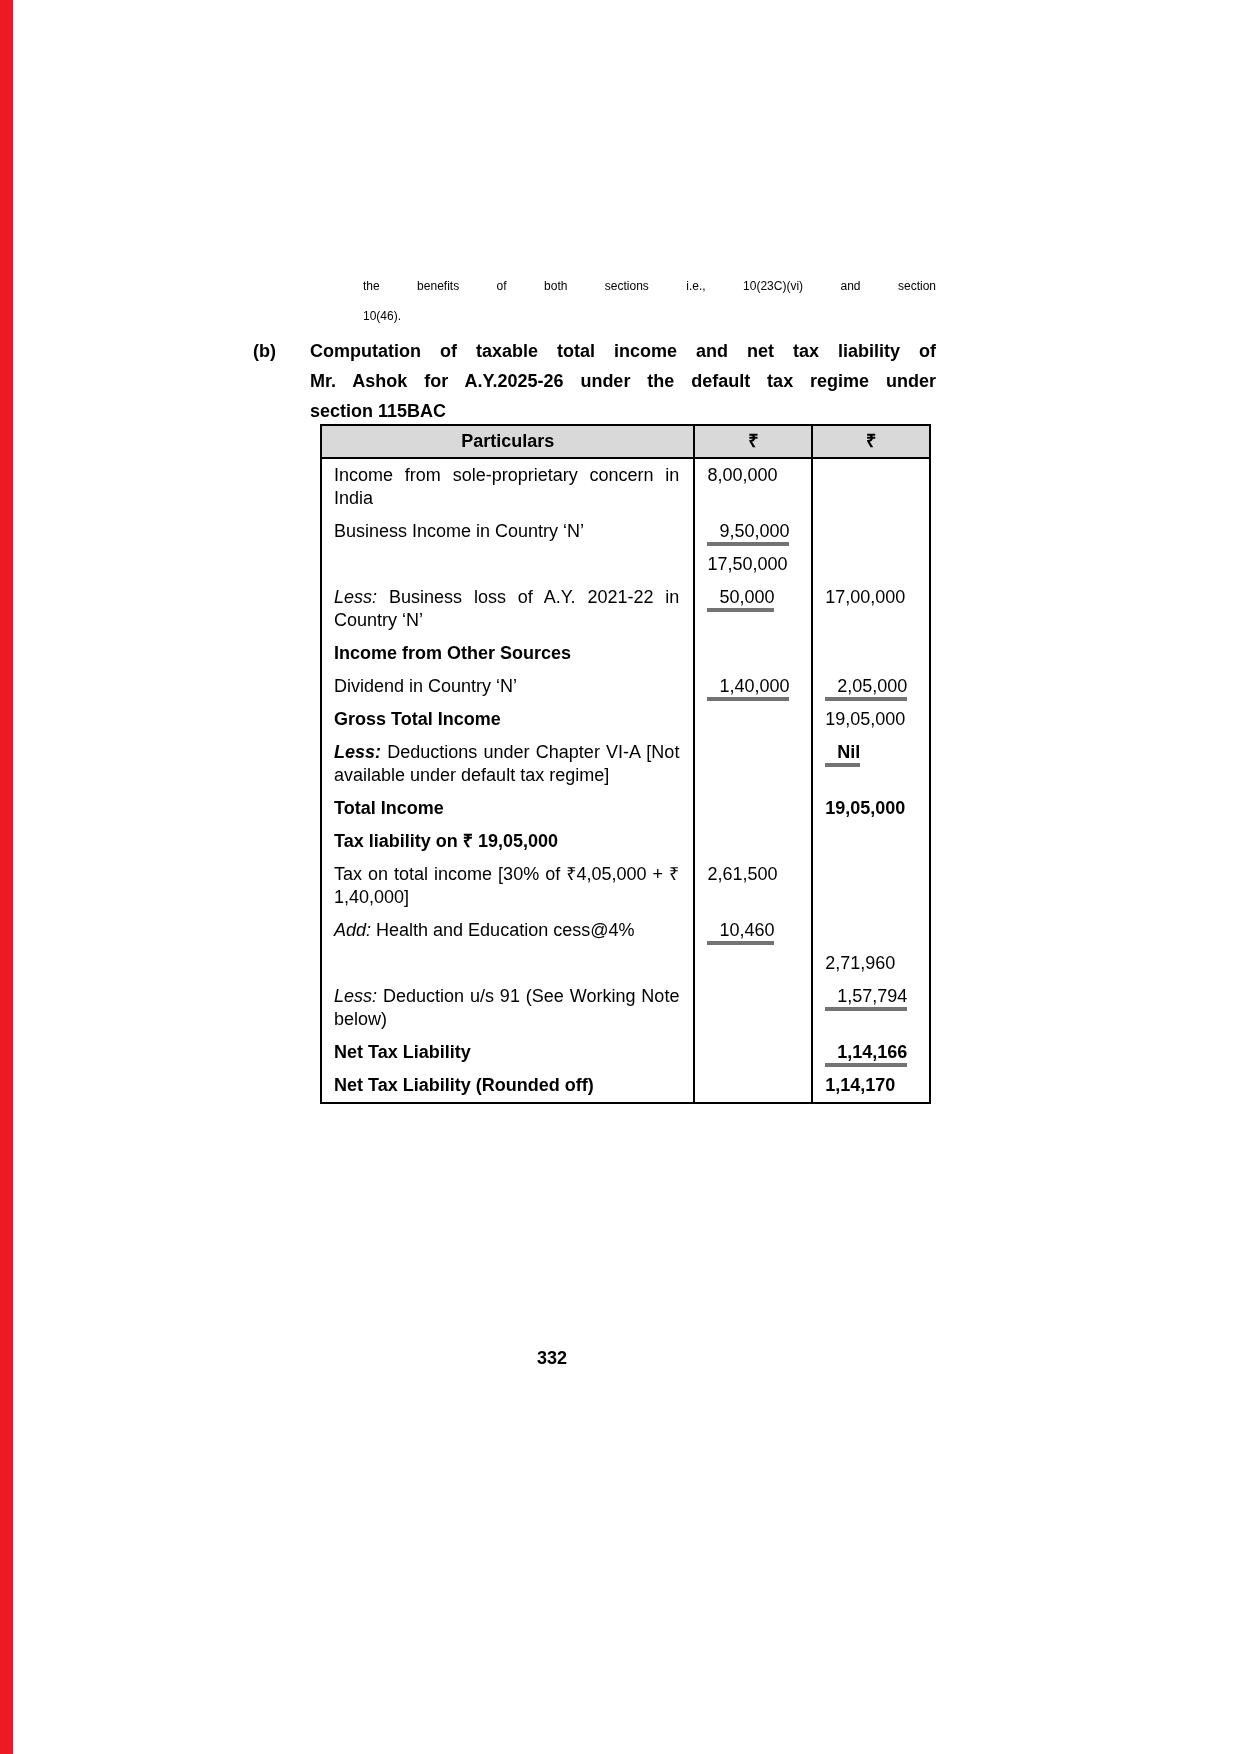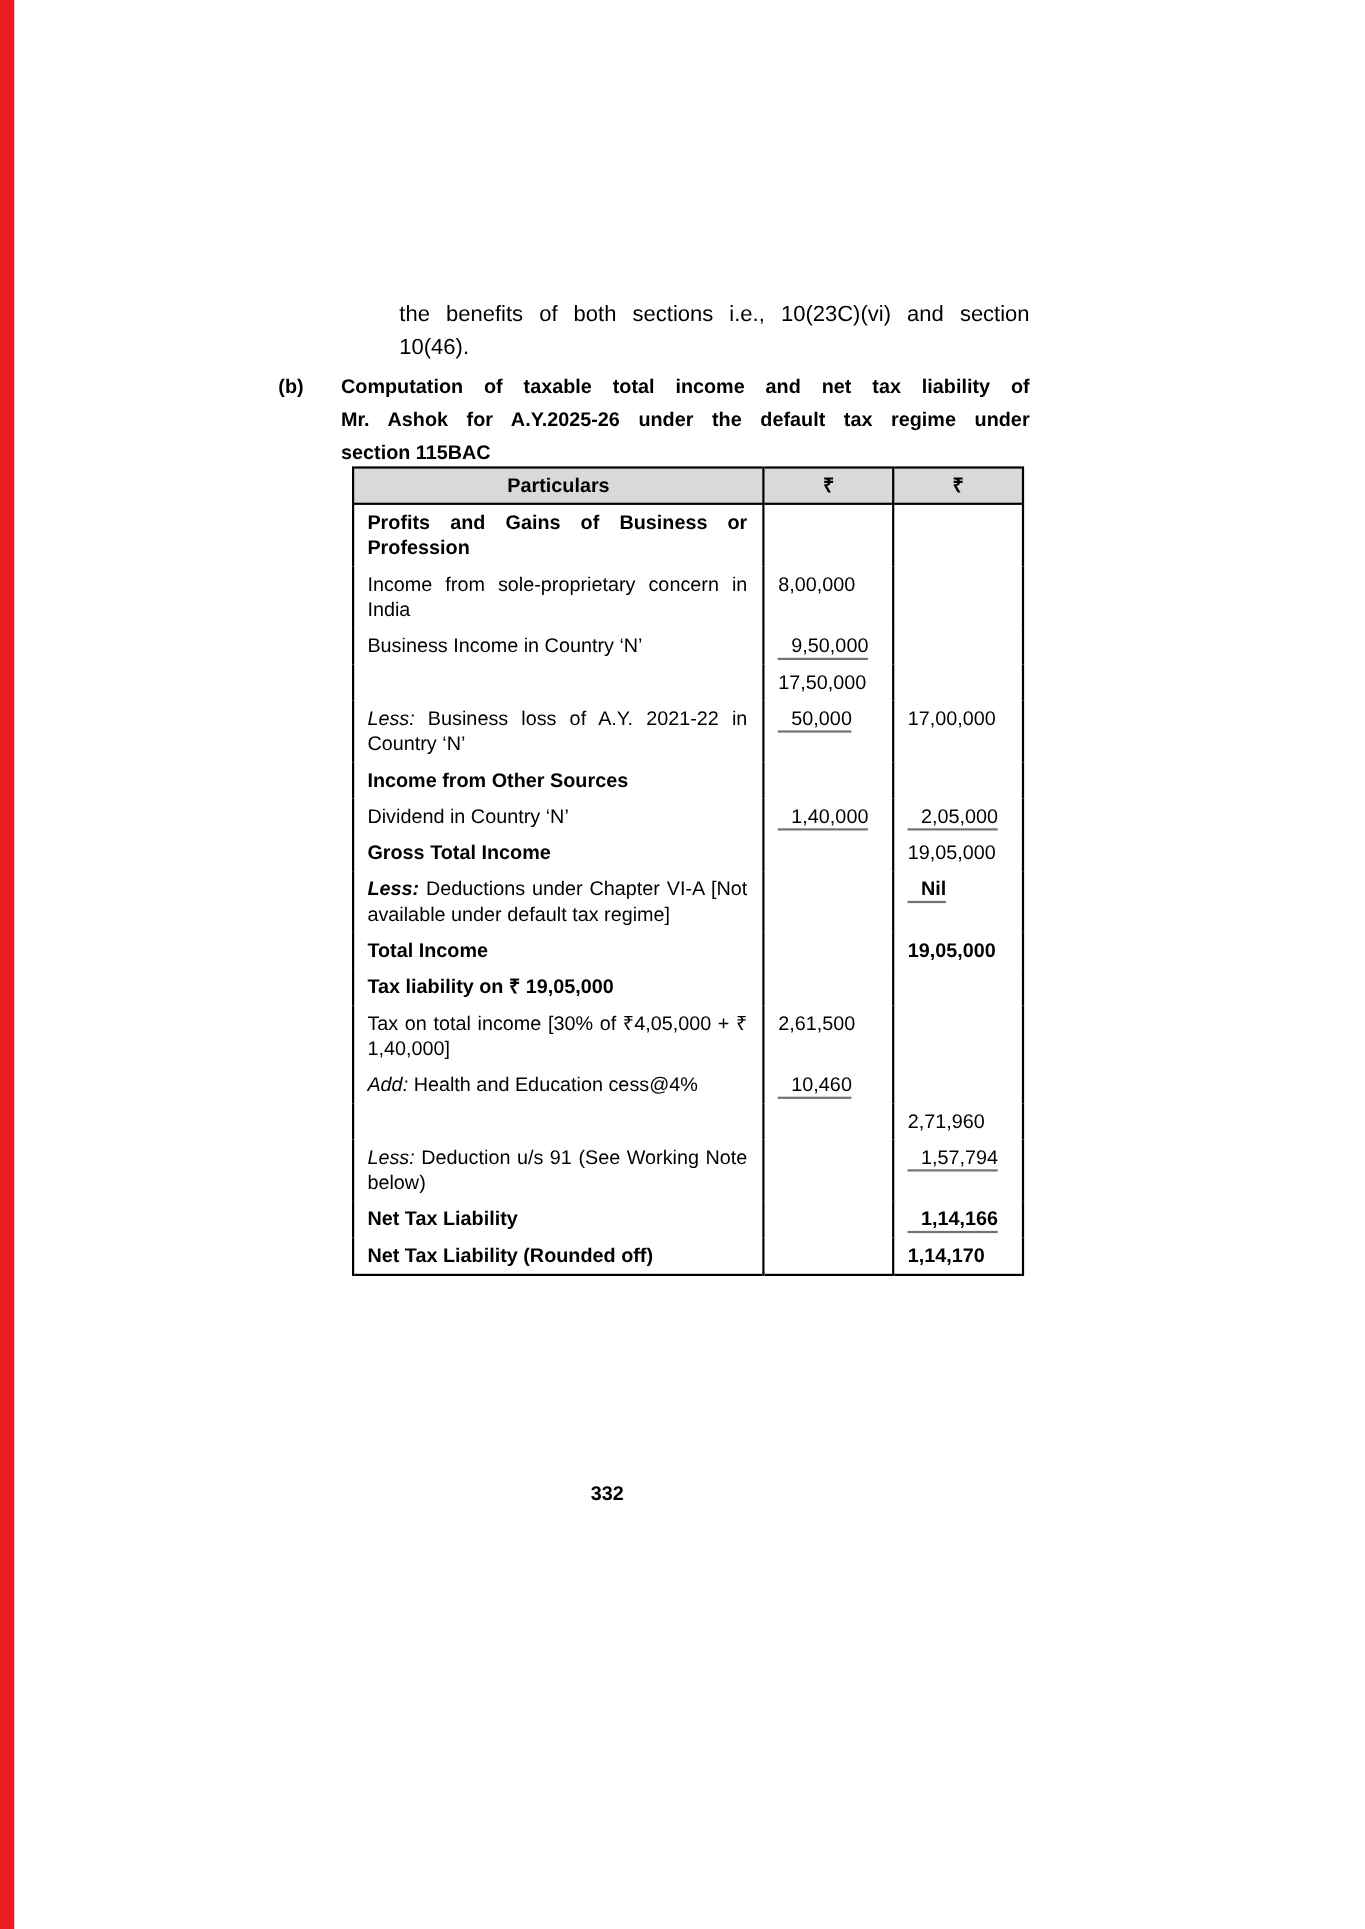--- a/index.html
+++ b/index.html
@@ -11,21 +11,21 @@
     color: #000;
     overflow: hidden;
   }
   .red-bar {
     position: absolute; left: 0; top: 0;
     width: 13px; height: 1754px;
     background: #ec1b23;
   }
   .intro {
     position: absolute; left: 363px; top: 271px; width: 573px;
-    font-size: 20px; line-height: 30px;
+    font-size: 12px; line-height: 30px;
   }
   .jline { text-align: justify; text-align-last: justify; }
   .heading-block {
     position: absolute; left: 253px; top: 336px; width: 683px;
     font-size: 18px; font-weight: bold; line-height: 30px;
   }
   .item-label { position: absolute; left: 0; top: 0; }
   .heading-text { margin-left: 57px; }
   table.comp-table {
     position: absolute; left: 320px; top: 424px; width: 611px;
@@ -42,21 +42,21 @@
     background: #d9d9d9;
     border-bottom: 2px solid #000;
     font-weight: bold;
     text-align: center;
     padding: 4px 6px;
     line-height: 23px;
   }
   .comp-table td { padding: 5px 12px; line-height: 23px; }
   td.c-part { width: 355px; text-align: justify; padding-right: 14px; }
   td.c-amt  { width: 112px; text-align: left; padding-right: 3px; }
-  .uline { border-bottom: 2px solid #737373; padding-left: 12px; padding-bottom: 1px; }
+  .uline { border-bottom: 4px solid #737373; padding-left: 12px; padding-bottom: 1px; }
   .bold { font-weight: bold; }
   .italic { font-style: italic; }
   .vbottom { vertical-align: bottom; font-weight: bold; }
   .page-number {
     position: absolute; left: 0; top: 1348px; width: 1104px;
     text-align: center; font-size: 18px; font-weight: bold;
   }
 </style>
 </head>
 <body>
@@ -79,25 +79,20 @@
 
 <table class="comp-table">
   <thead>
     <tr>
       <th>Particulars</th>
       <th>₹</th>
       <th>₹</th>
     </tr>
   </thead>
   <tbody>
-      <tr>
-        <td class="c-part bold">Profits and Gains of Business or Profession</td>
-        <td class="c-amt"></td>
-        <td class="c-amt"></td>
-      </tr>
       <tr>
         <td class="c-part">Income from sole-proprietary concern in India</td>
         <td class="c-amt"><span>8,00,000</span></td>
         <td class="c-amt"></td>
       </tr>
       <tr>
         <td class="c-part">Business Income in Country ‘N’</td>
         <td class="c-amt"><span class="uline">9,50,000</span></td>
         <td class="c-amt"></td>
       </tr>

